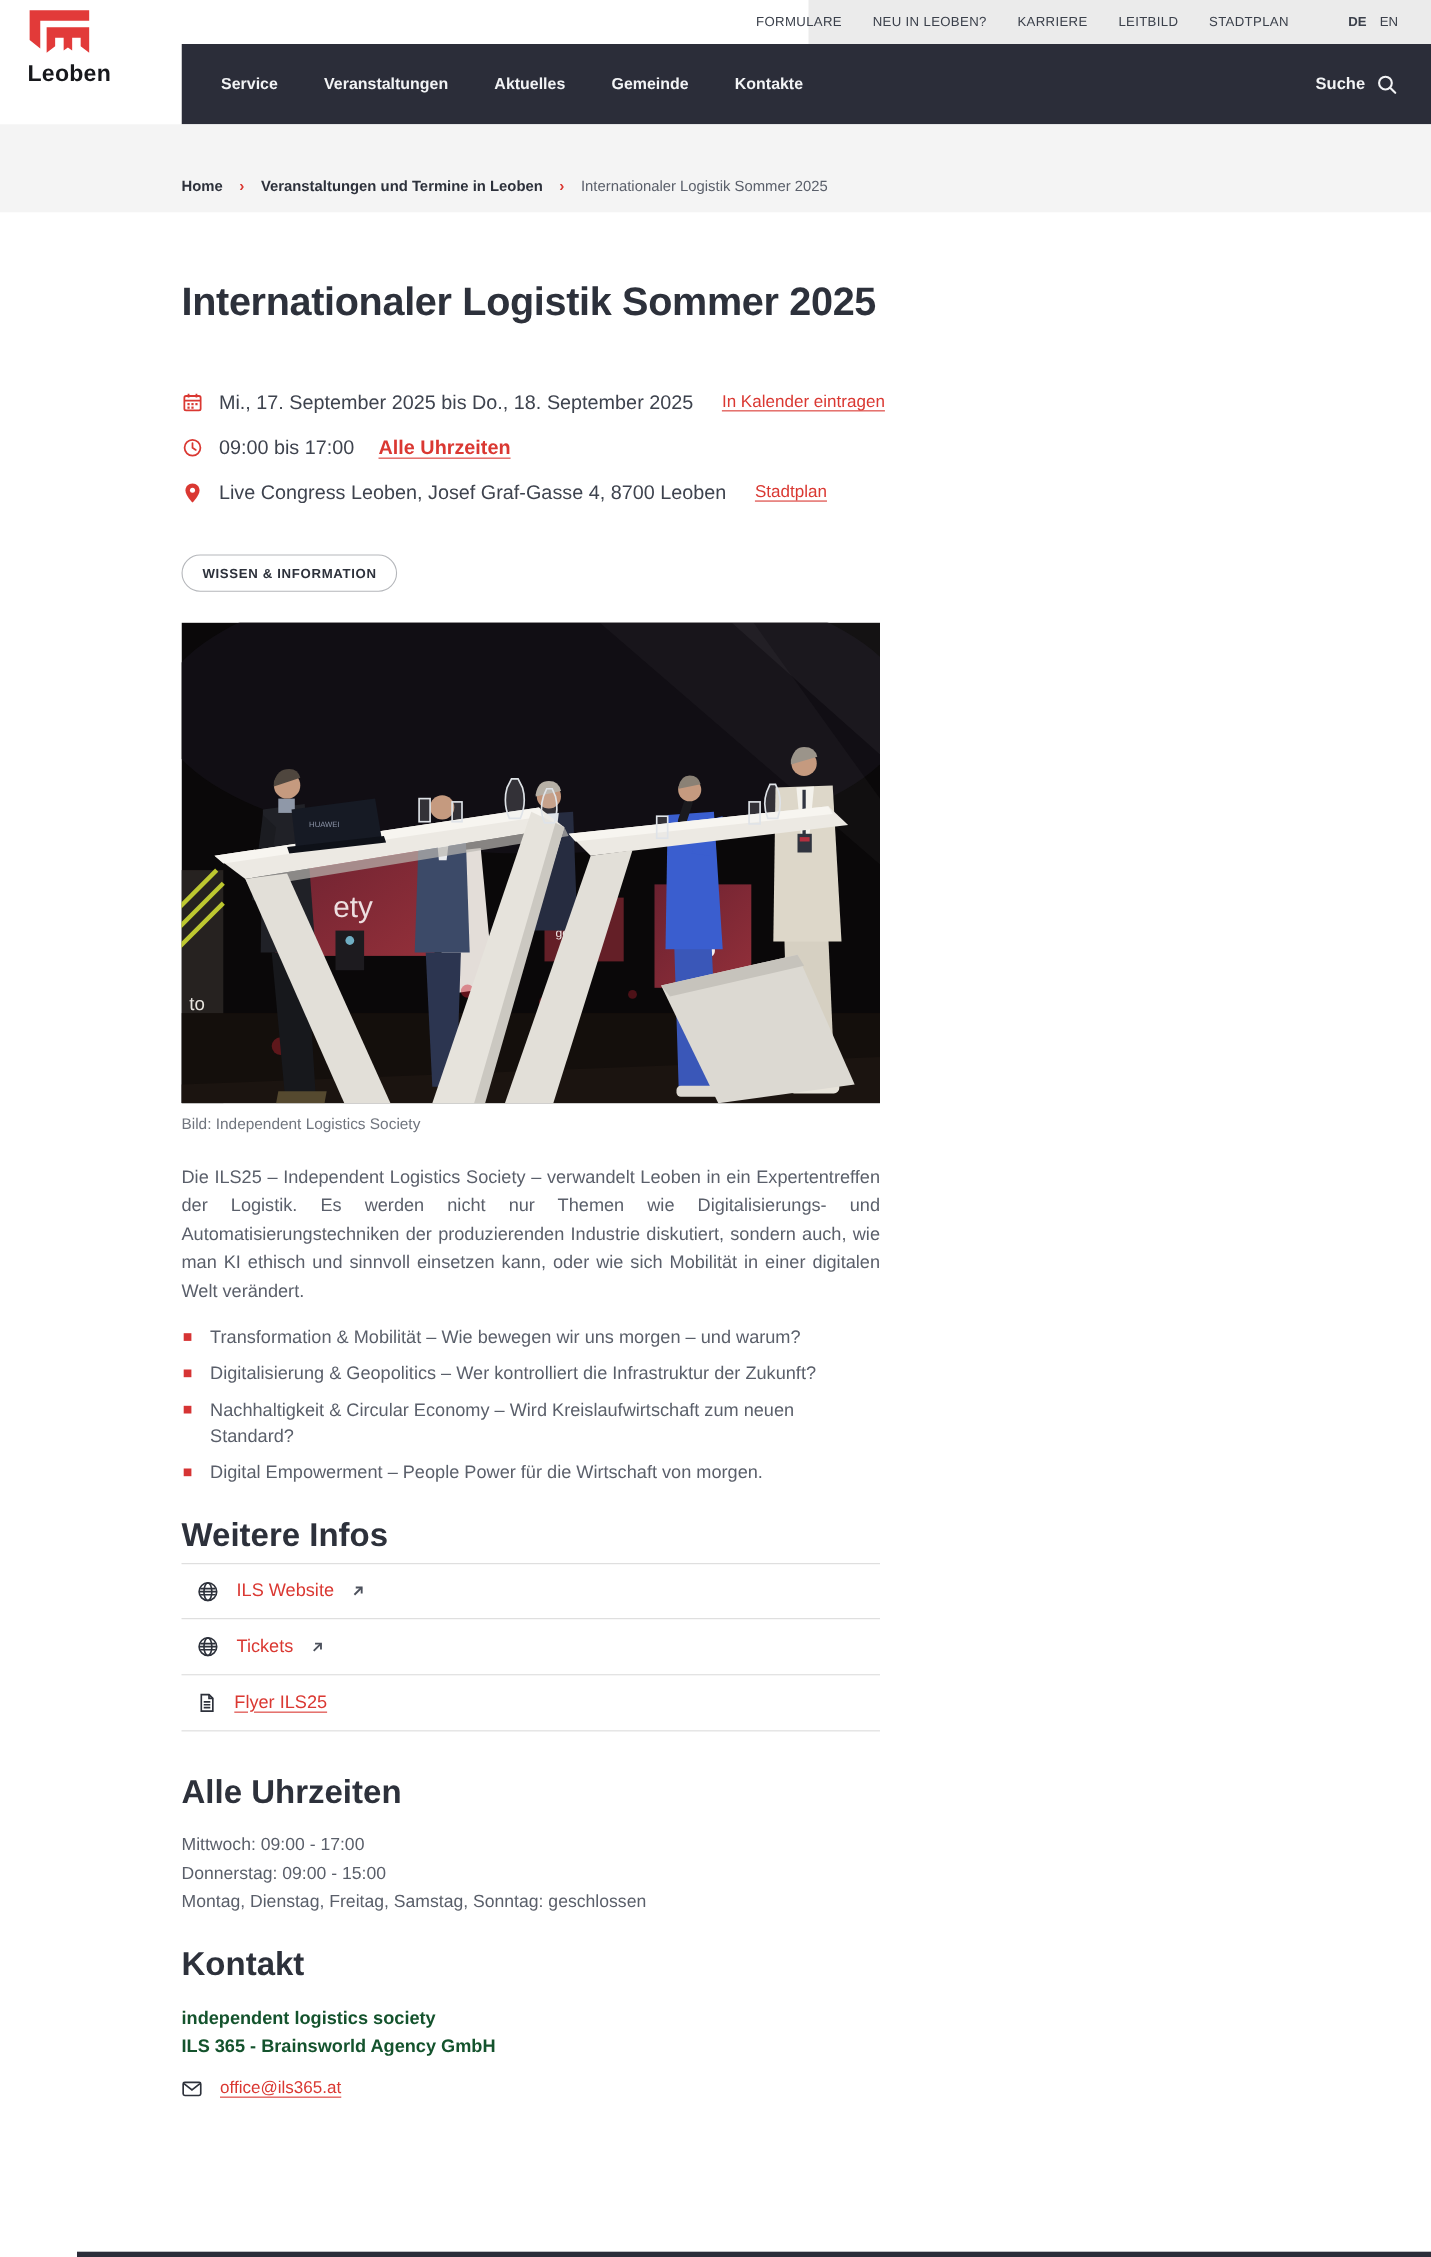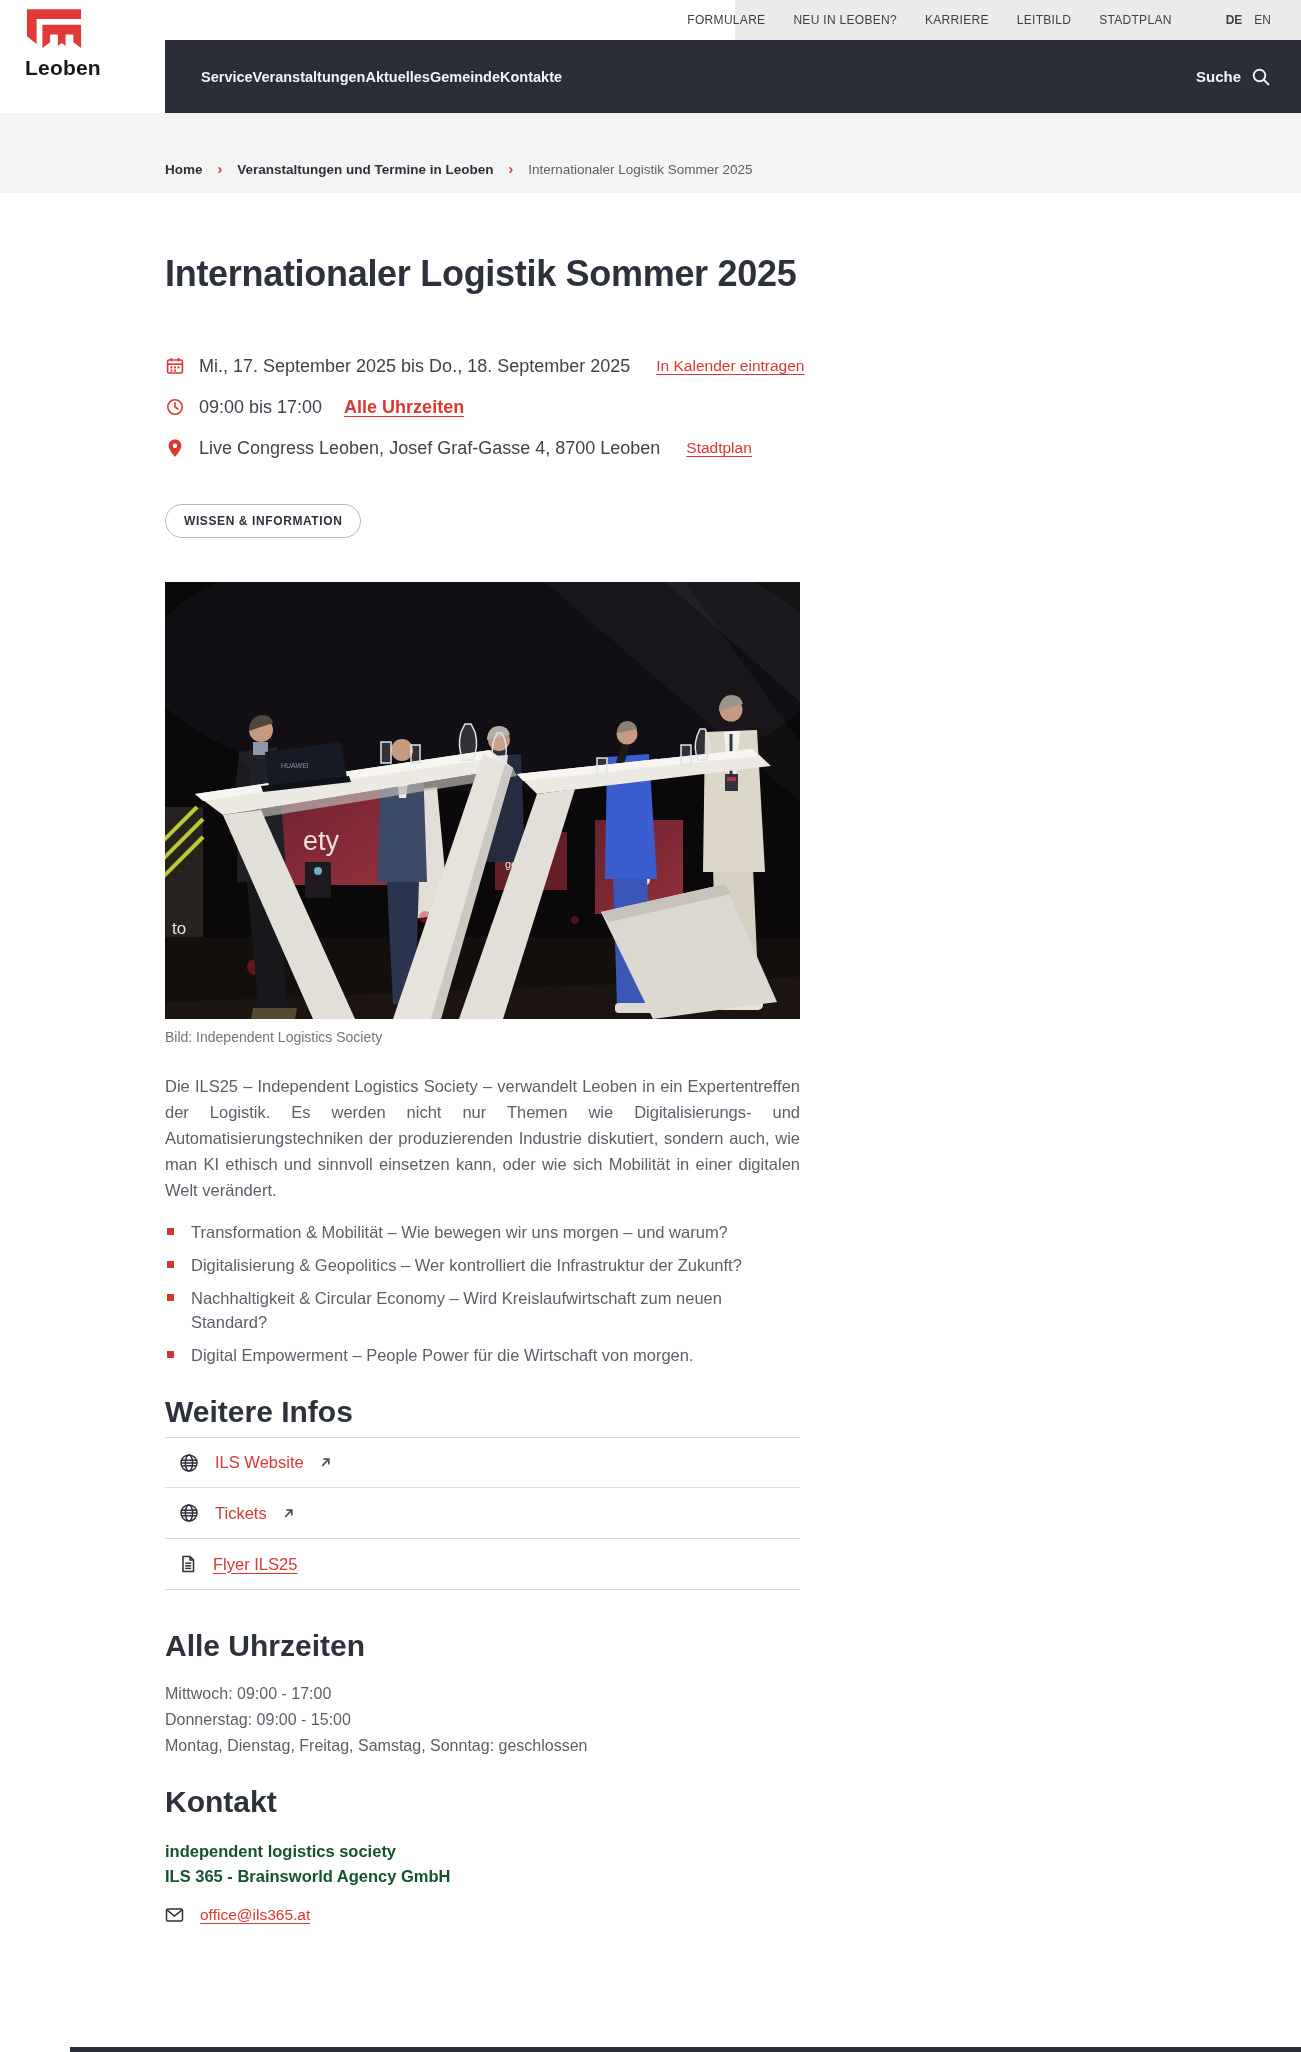--- a/index.html
+++ b/index.html
@@ -14,21 +14,21 @@
     background:#ebebeb; display:flex; align-items:center; justify-content:flex-end;
     gap:28px; padding-right:30px;
   }
   .utility-link { font-size:12px; font-weight:500; color:#3b404b; letter-spacing:.3px; cursor:pointer; white-space:nowrap; }
   .lang-group { display:flex; gap:12px; margin-left:26px; }
   .lang { font-size:12px; color:#3b404b; cursor:pointer; }
   .lang.active { font-weight:700; }
   
   .main-nav {
     position:absolute; top:40px; left:165px; right:0; height:73px;
-    background:#2b2d39; display:flex; align-items:center; padding-left:36px;
+    background:#2b2d39; display:flex; align-items:center; gap:42px; padding-left:36px;
   }
   .nav-item { font-size:14.5px; font-weight:700; color:#f2f3f5; cursor:pointer; white-space:nowrap; }
   .nav-search { margin-left:auto; display:flex; align-items:center; gap:10px; padding-right:30px; cursor:pointer; }
   .nav-search span { font-size:15px; font-weight:700; color:#f2f3f5; }
   
   .logo-box { position:absolute; top:0; left:0; width:165px; height:113px; background:#fff; }
   .logo-glyph { position:absolute; left:25px; top:9px; }
   .logo-text { position:absolute; left:25px; top:56px; font-size:21px; font-weight:600; color:#17181c; letter-spacing:.2px; }
   
   .crumb-band {
@@ -46,21 +46,21 @@
   .event-meta { margin-top:59px; display:flex; flex-direction:column; gap:17px; }
   .meta-row { display:flex; align-items:center; gap:14px; height:24px; }
   .meta-text { font-size:18px; font-weight:500; color:#3e434e; white-space:nowrap; }
   .meta-link { margin-left:12px; font-size:15.5px; color:#da3832; text-decoration:underline; text-underline-offset:3px; cursor:pointer; white-space:nowrap; }
   .meta-link.strong { font-size:18px; font-weight:700; margin-left:8px; }
   .tag-pill {
     margin-top:44px; display:inline-block; padding:9px 18px; border:1px solid #b5b7bb;
     border-radius:20px; font-size:12px; font-weight:700; letter-spacing:.6px; color:#2d313b;
     background:#fff; cursor:pointer;
   }
-  .photo { margin-top:44px; width:635px; height:437px; }
+  .photo { margin-top:28px; width:635px; height:437px; }
   .photo svg { display:block; }
   .caption { margin-top:10px; font-size:14px; color:#70757e; }
   .para { margin-top:28px; font-size:16.5px; line-height:26px; color:#5a5f6a; text-align:justify; hyphens:auto; }
   .para.second { margin-top:14px; }
   .para strong { color:#454a56; }
   .bullet-list { margin-top:17px; list-style:none; }
   .bullet-list li { display:flex; gap:17px; font-size:16.5px; line-height:24px; color:#5a5f6a; margin-bottom:9px; }
   .bullet-sq { flex:0 0 auto; width:7px; height:7px; background:#d63434; margin-top:8px; margin-left:2px; }
   .h2-infos { margin-top:28px; }
   .info-list { margin-top:8px; }

